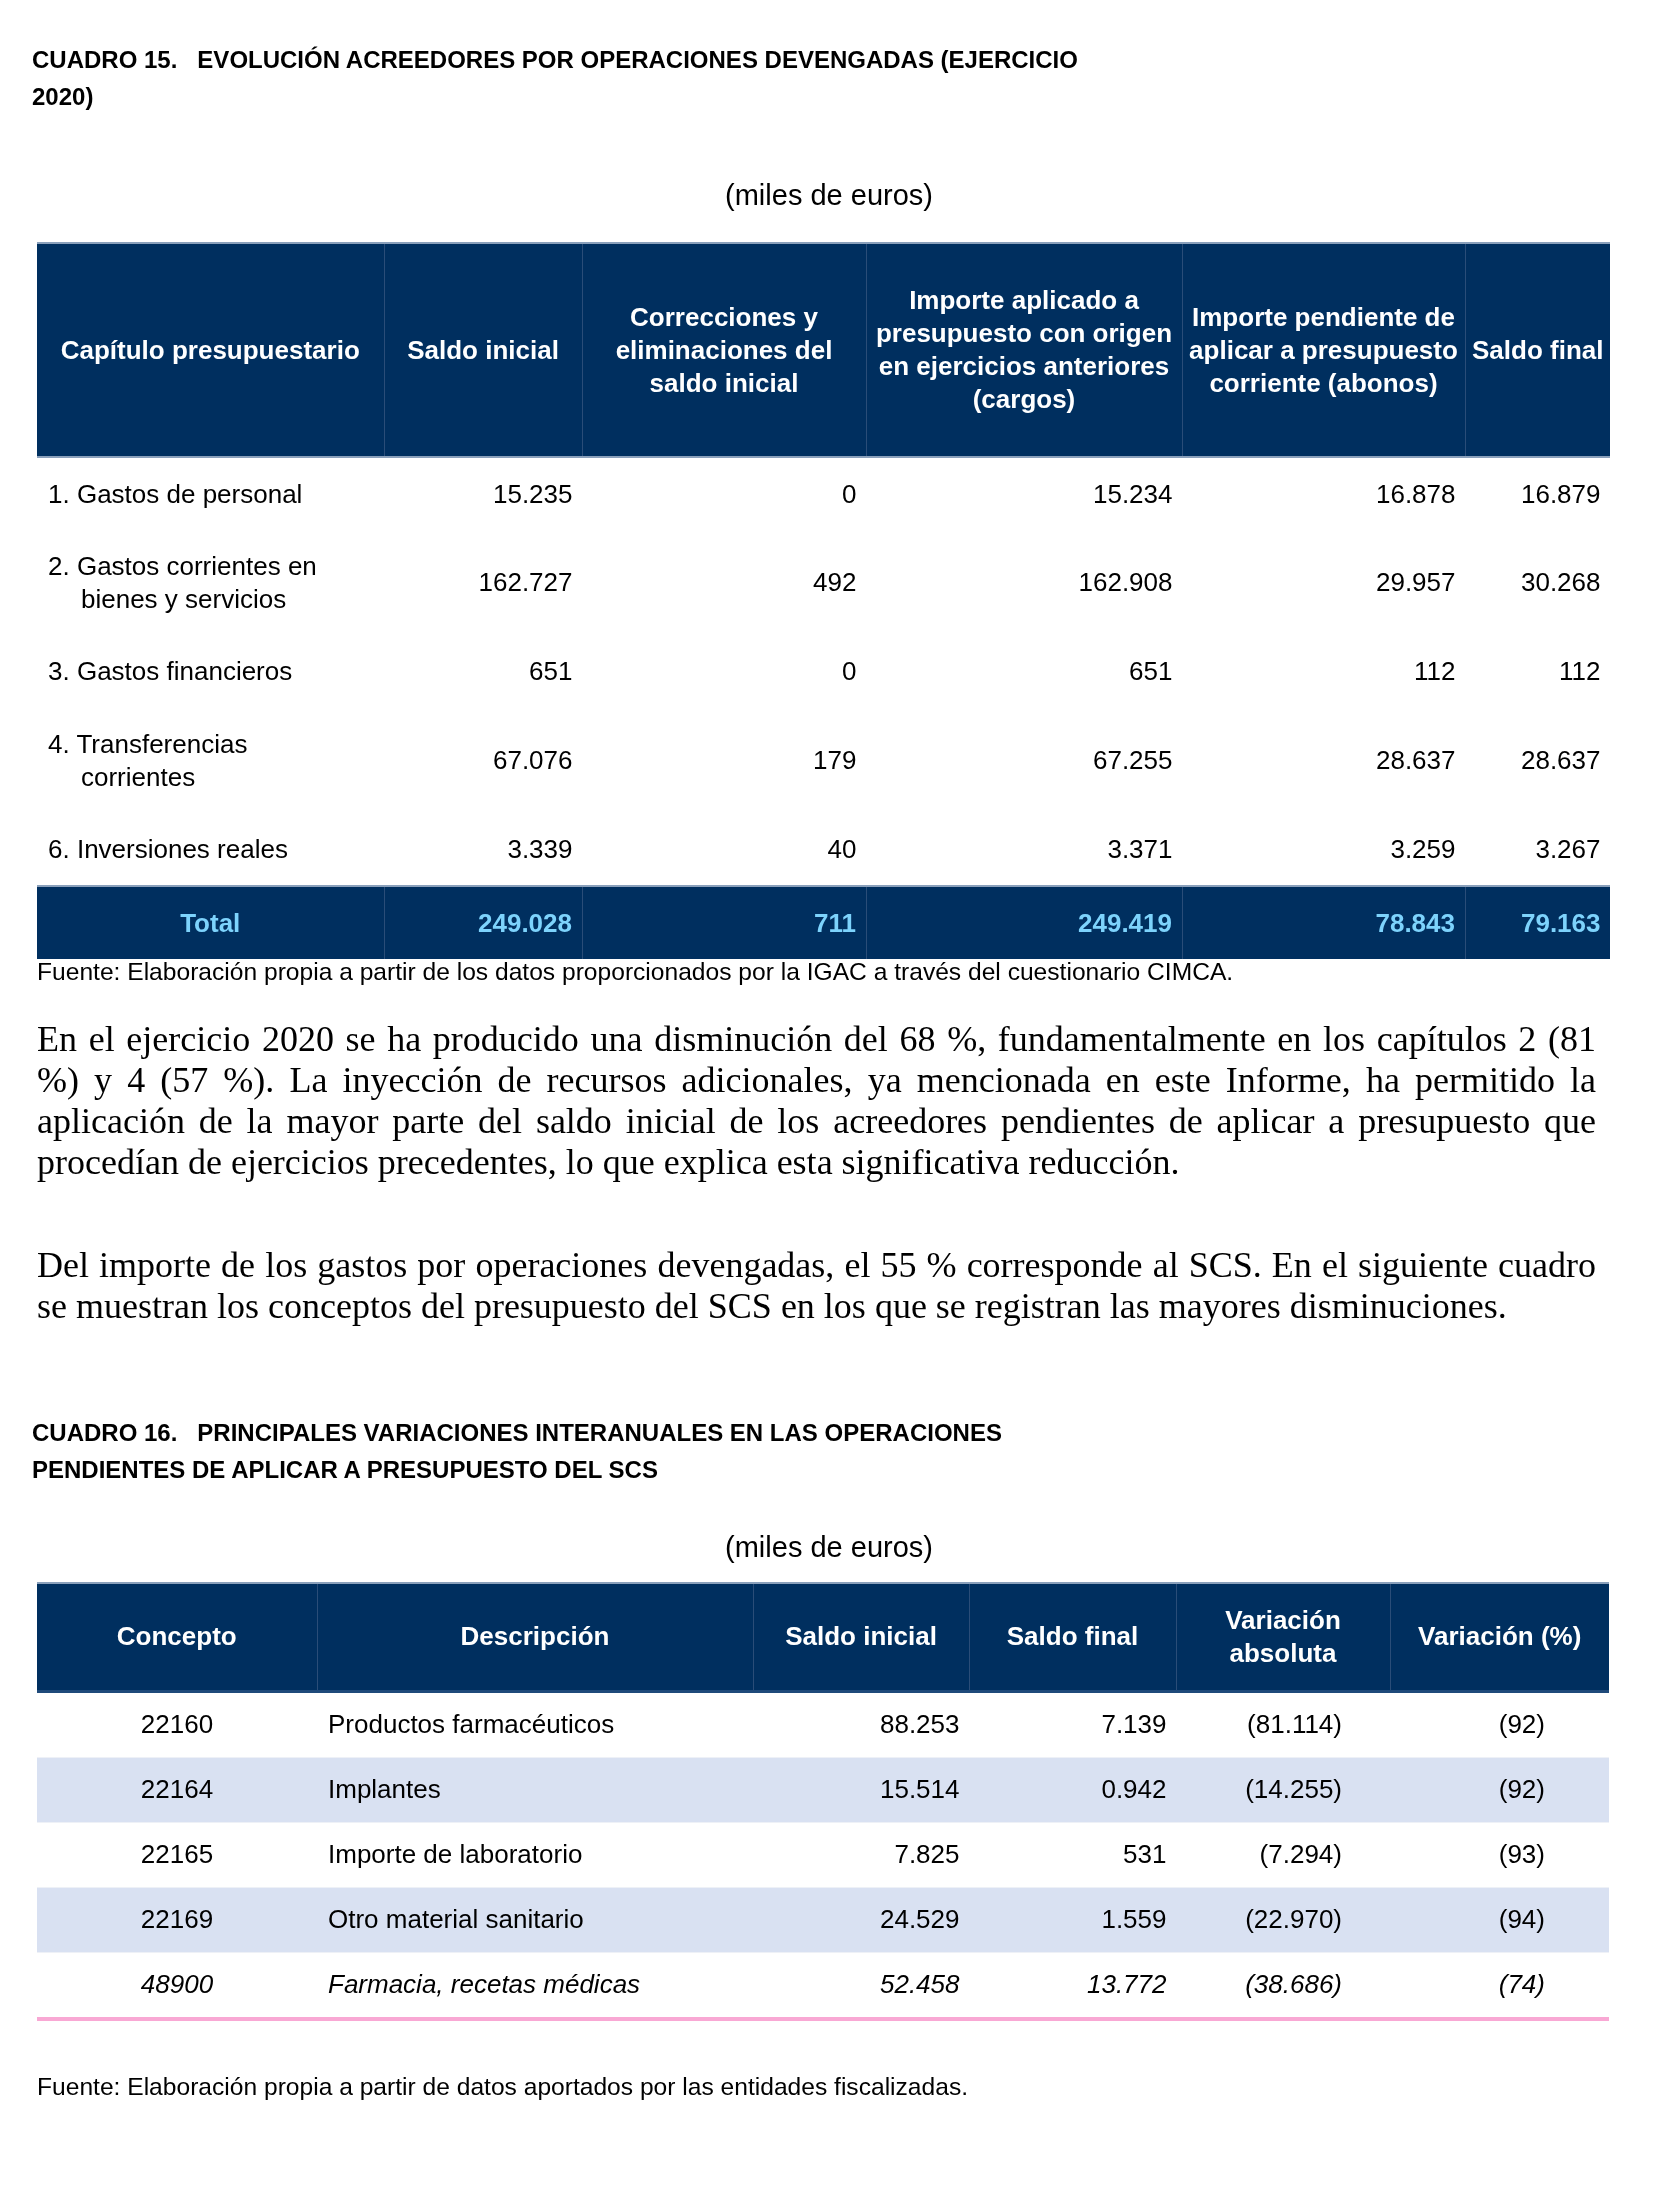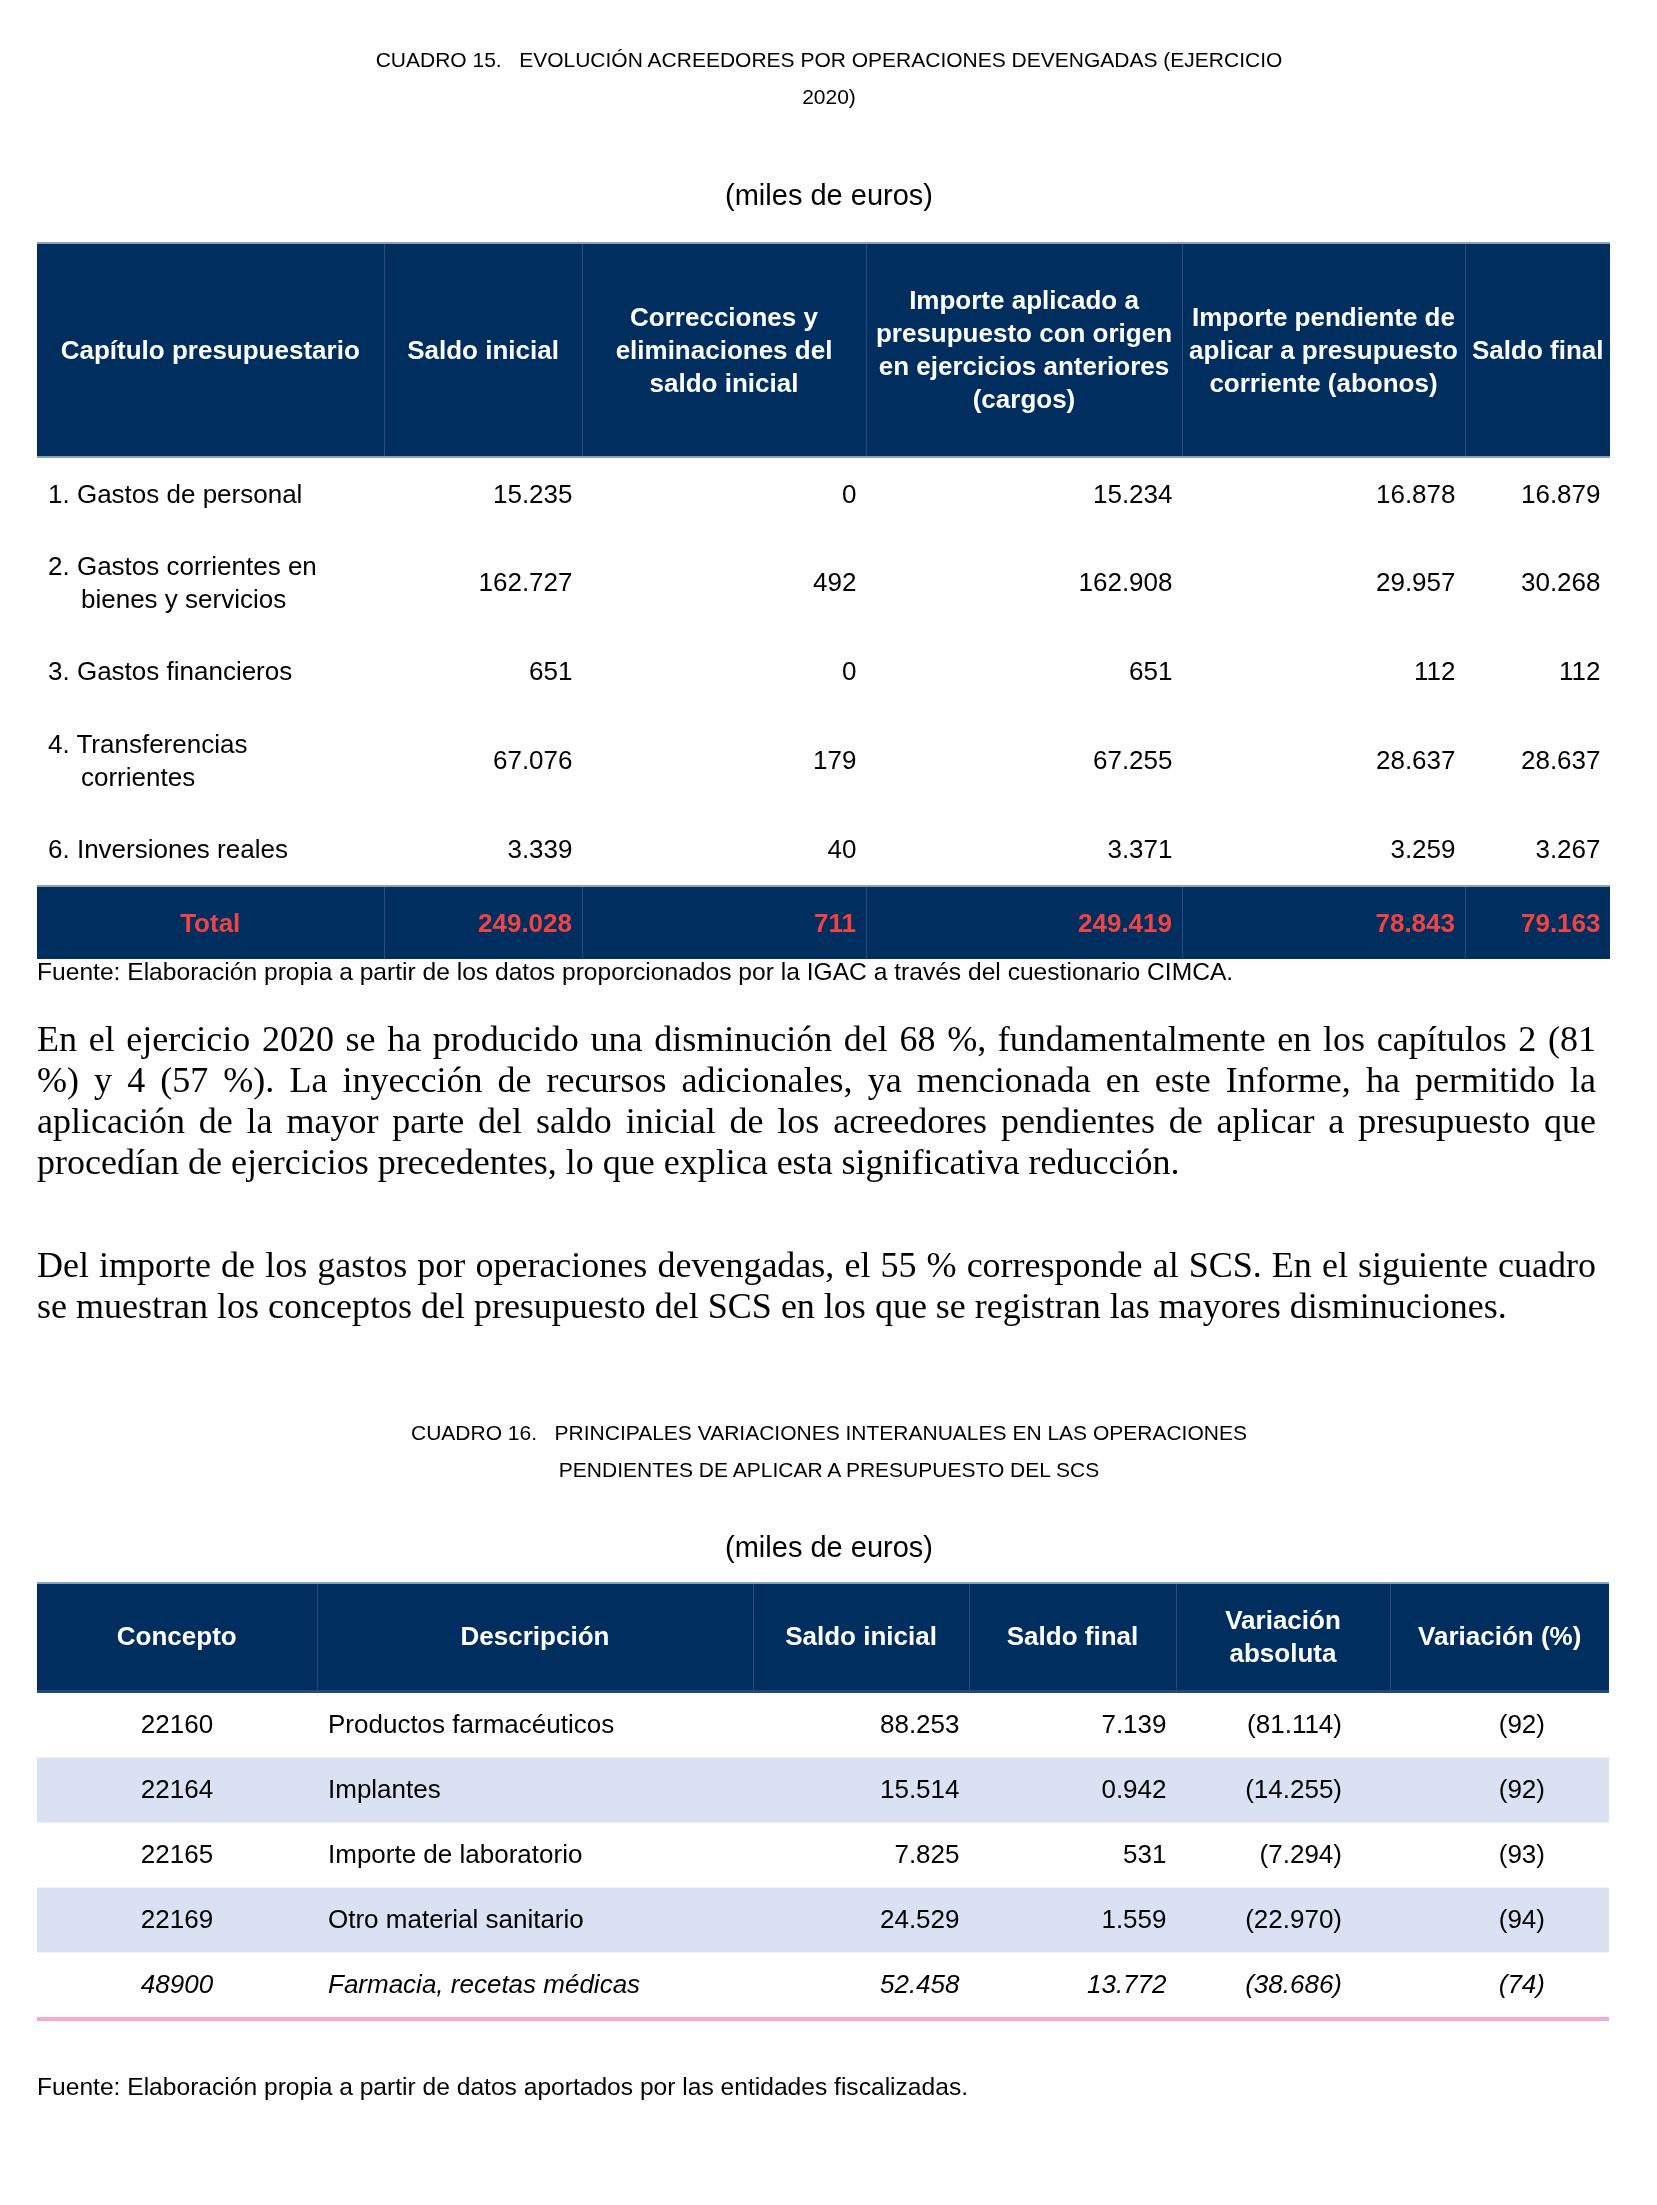--- a/index.html
+++ b/index.html
@@ -1,37 +1,37 @@
 <!DOCTYPE html>
 <html style="font-size:12.7px"><head>
 <meta charset="utf-8">
 <style>
   html, body { margin: 0; padding: 0; background: #ffffff; }
   body { width: 1658px; height: 2205px; position: relative; overflow: hidden;
          font-family: "Liberation Sans", sans-serif; color: #000; }
   .abs { position: absolute; }
-  .title { left: 32px; width: 1594px; text-align: center; font-weight: normal; font-size: 21px; line-height: 37px; }
+  .title { left: 32px; width: 1594px; text-align: left; font-weight: bold; font-size: 24px; line-height: 37px; }
   .units { left: 32px; width: 1594px; text-align: center; font-size: 29px; line-height: 35px; margin-top: 16px; }
 
   table { border-collapse: collapse; table-layout: fixed; position: absolute; }
   th { background: #002F5F; color: #fff; font-weight: bold; font-size: 26px; line-height: 33px;
        text-align: center; vertical-align: middle; padding: 0 4.8px; border-left: 1.6px solid #2a4d78; }
   th:first-child { border-left: none; }
 
   
   #t15 { left: 37px; top: 242px; width: 1573px; }
   #t15 thead tr { height: 214px; }
   #t15 thead { border-top: 2.4px solid #8aa0bb; border-bottom: 2.4px solid #8aa0bb; }
   #t15 td { font-size: 26px; line-height: 33px; vertical-align: middle; padding: 0 9.5px; }
   #t15 td.num { text-align: right; }
   #t15 td.lbl { padding-left: 11px; }
   #t15 .r1 { height: 73px; } #t15 .r2 { height: 105px; } #t15 .r3 { height: 73px; }
   #t15 .r4 { height: 105px; } #t15 .r5 { height: 73px; }
   #t15 tr.total { height: 73px; background: #002F5F; border-top: 2.4px solid #8aa0bb; }
-  #t15 tr.total td { color: #ef4444; font-weight: bold; border-left: 1.6px solid #2a4d78; }
+  #t15 tr.total td { color: #7dd3fc; font-weight: bold; border-left: 1.6px solid #2a4d78; }
   #t15 tr.total td:first-child { border-left: none; text-align: center; }
   .indent { padding-left: 33px; display: block; }
 
   .source { left: 37px; font-size: 24.6px; line-height: 30px; }
   .para { left: 37px; width: 1559px; font-size: 36px; line-height: 41px; text-align: justify; font-family: Liberation Serif, serif; }
 
   
   #t16 { left: 37px; top: 1582px; width: 1571px; }
   #t16 thead tr { height: 108px; }
   #t16 thead { border-top: 2.4px solid #8aa0bb; border-bottom: 3.2px solid #1f4a7a; }

